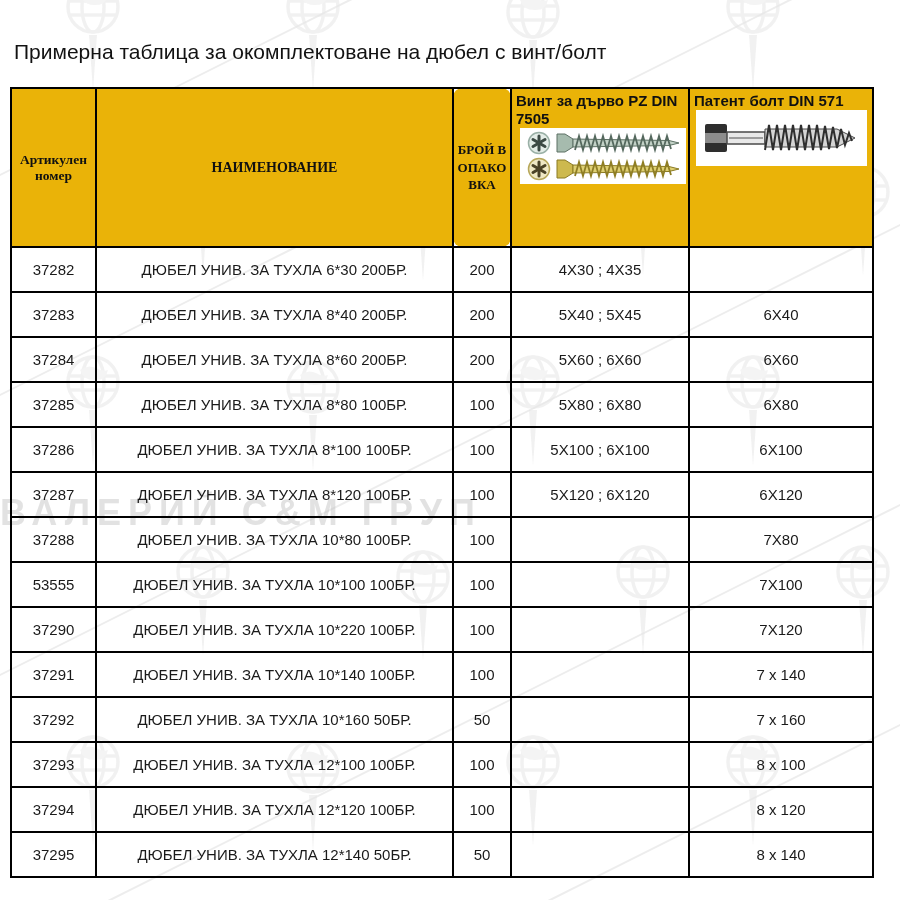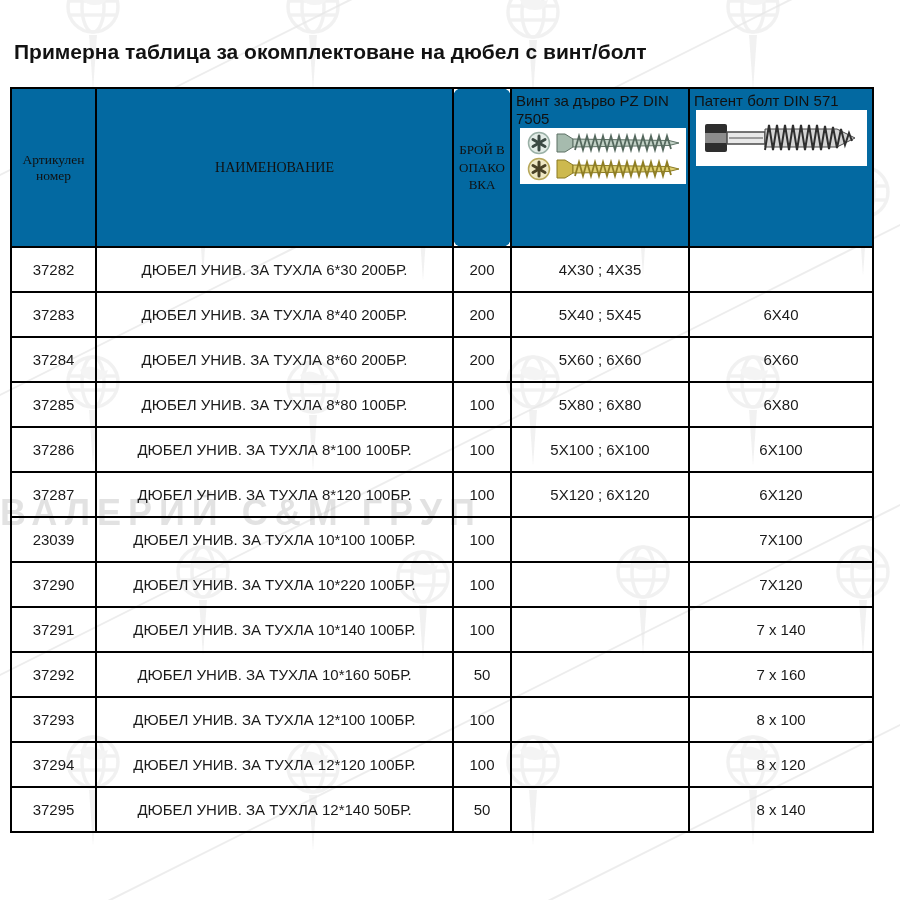--- a/index.html
+++ b/index.html
@@ -10,31 +10,31 @@
   
   #watermark-layer { position:absolute; inset:0; z-index:0; pointer-events:none; }
   .wm-logo { position:absolute; opacity:.55; }
   #wm-lines { position:absolute; inset:0; }
   #wm-text { position:absolute; top:492px; left:0; width:100%; 
              font-size:36px; font-weight:bold; letter-spacing:7px;
              color:rgba(185,185,185,.42); white-space:nowrap; }
 
   
   #page-title { position:absolute; top:40px; left:14px; z-index:2;
-                font-size:21px; font-weight:700; color:#121212; }
+                font-size:21px; font-weight:400; color:#121212; }
 
   
   #tbl-wrap { position:absolute; top:87px; left:10px; z-index:1; }
   table.data-table { border-collapse:collapse; table-layout:fixed; width:862px;
                      background:transparent; }
   .data-table th, .data-table td { border:2px solid #000; }
 
   thead tr { height:159px; }
-  thead th { background:#0369a1; vertical-align:middle; text-align:center;
-             font-family:"Liberation Serif", serif; font-weight:normal;
+  thead th { background:#eab308; vertical-align:middle; text-align:center;
+             font-family:"Liberation Serif", serif; font-weight:bold;
              font-size:14px; color:#111; padding:2px; }
   th.hdr-article { font-size:13.5px; }
   th.hdr-qty { font-size:13px; overflow-wrap:anywhere; line-height:1.35;border-radius:9px; }
   th.hdr-img { font-family:"Liberation Sans", sans-serif; font-size:15px;
                text-align:left; vertical-align:top; padding:3px 4px; }
   .hdr-img-inner { display:flex; flex-direction:column; height:100%; }
   .hdr-label { line-height:1.2; }
   .img-area { flex:1; display:flex; align-items:center; }
   .img-area.left { justify-content:flex-start; padding-left:4px; }
   .img-area.center { justify-content:center; }
@@ -373,21 +373,28 @@
             <td>6X100</td>
           </tr>
           <tr>
             <td>37287</td>
             <td>ДЮБЕЛ УНИВ. ЗА ТУХЛА 8*120 100БР.</td>
             <td>100</td>
             <td>5X120 ; 6X120</td>
             <td>6X120</td>
           </tr>
           <tr>
-            <td>23039</td>
+            <td>37288</td>
+            <td>ДЮБЕЛ УНИВ. ЗА ТУХЛА 10*80 100БР.</td>
+            <td>100</td>
+            <td></td>
+            <td>7X80</td>
+          </tr>
+          <tr>
+            <td>53555</td>
             <td>ДЮБЕЛ УНИВ. ЗА ТУХЛА 10*100 100БР.</td>
             <td>100</td>
             <td></td>
             <td>7X100</td>
           </tr>
           <tr>
             <td>37290</td>
             <td>ДЮБЕЛ УНИВ. ЗА ТУХЛА 10*220 100БР.</td>
             <td>100</td>
             <td></td>

